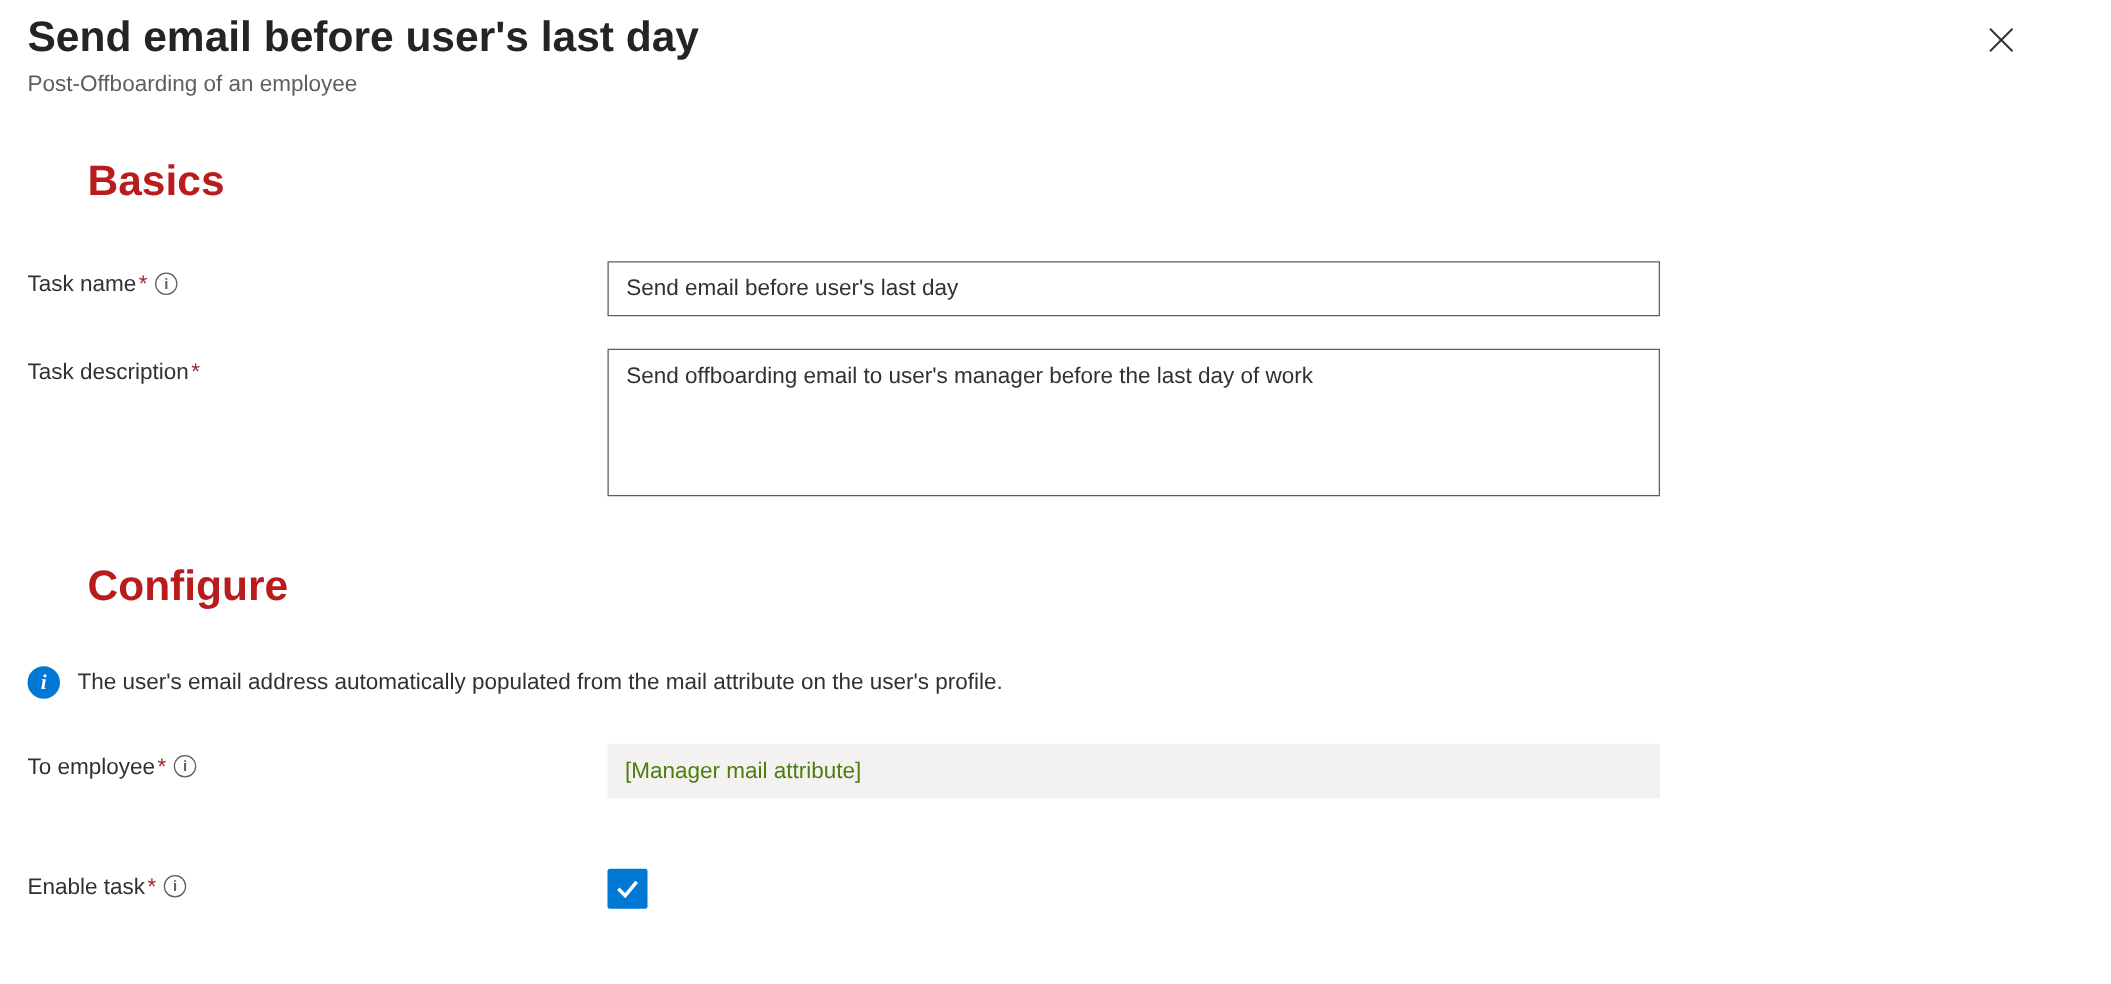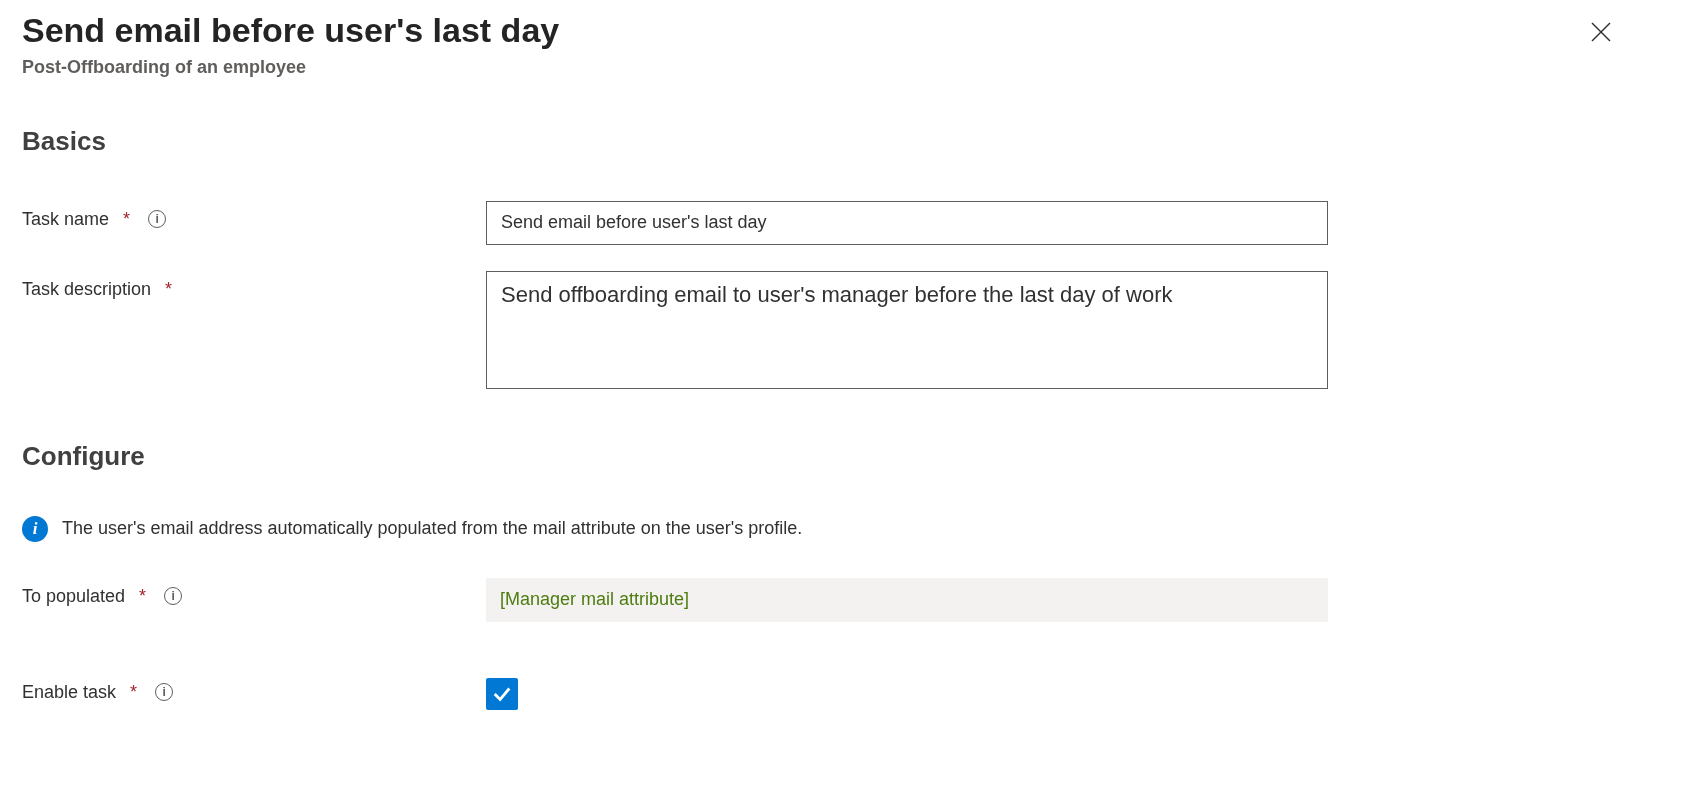--- a/index.html
+++ b/index.html
@@ -25,56 +25,57 @@
     .page-title {
       font-size: 34px;
       font-weight: 600;
       color: #242424;
       line-height: 1.2;
     }
     .page-subtitle {
       font-size: 18px;
       color: #605e5c;
       margin-top: 6px;
-      font-weight: 700;
+      font-weight: 400;
     }
     .close-btn {
       background: none;
       border: none;
       cursor: pointer;
       padding: 4px;
       margin-right: 50px;
       margin-top: 6px;
       color: #323130;
       display: flex;
       align-items: center;
       justify-content: center;
     }
     .close-btn svg {
       width: 24px;
       height: 24px;
     }
     .section-heading {
-      font-size: 26px;
+      font-size: 34px;
       font-weight: 600;
-      color: #404040;
+      color: #b91c1c;
       margin-top: 48px;
       margin-bottom: 44px;
+      margin-left: 48px;
     }
     .form-row {
       display: flex;
       align-items: flex-start;
       margin-bottom: 26px;
     }
     .form-label-col {
       width: 464px;
       flex-shrink: 0;
       display: flex;
       align-items: center;
-      gap: 12px;
+      gap: 0;
       padding-top: 8px;
       font-size: 18px;
       color: #323130;
     }
     .required-star {
       color: #a4262c;
       margin-left: 2px;
     }
     .info-icon {
       display: inline-flex;
@@ -102,21 +103,21 @@
       font-family: inherit;
       color: #323130;
       background: #ffffff;
       outline: none;
     }
     .textarea-input {
       width: 100%;
       height: 118px;
       border: 1px solid #605e5c;
       padding: 10px 14px;
-      font-size: 22px;
+      font-size: 18px;
       font-family: inherit;
       color: #323130;
       background: #ffffff;
       resize: none;
       outline: none;
     }
     .info-banner {
       display: flex;
       align-items: center;
       gap: 14px;
@@ -217,21 +218,21 @@
 
 <h2 class="section-heading">Configure</h2>
 
 <div class="info-banner">
   <div class="info-banner-icon">i</div>
   <span>The user's email address automatically populated from the mail attribute on the user's profile.</span>
 </div>
 
 <div class="form-row">
   <div class="form-label-col">
-    <span>To populated</span>
+    <span>To employee</span>
     <span class="required-star">*</span>
     <span class="info-icon">i</span>
   </div>
   <div class="form-input-col">
     <div class="readonly-field">[Manager mail attribute]</div>
   </div>
 </div>
 
 <div class="form-row enable-row">
   <div class="form-label-col">

